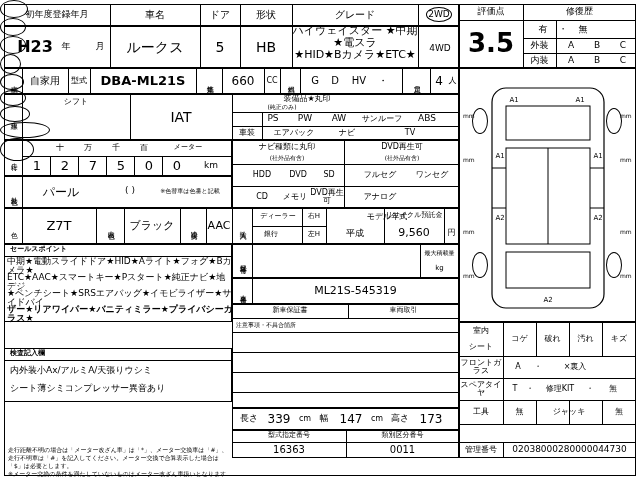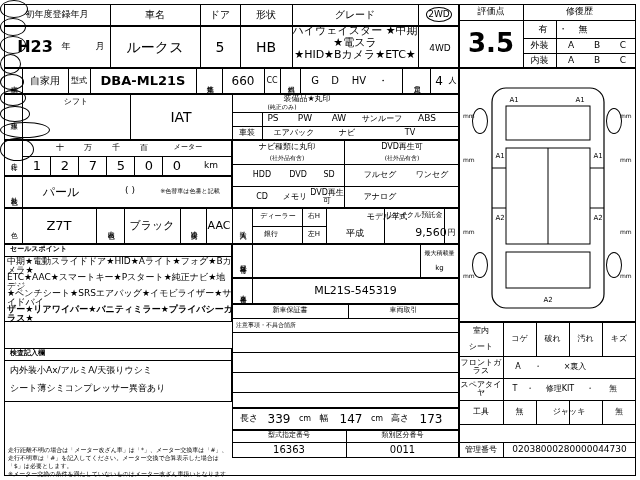--- a/index.html
+++ b/index.html
@@ -235,21 +235,21 @@
   <div class="lbl t7 vert" style="left:180px;top:208px;width:26px;height:36px;">冷暖房</div>
   <div class="lbl t11" style="left:206px;top:208px;width:26px;height:36px;">AAC</div>
   <div class="lbl t7 vert" style="left:232px;top:208px;width:20px;height:36px;">輪入人</div>
   <div class="lbl t7" style="left:254px;top:209px;width:48px;height:16px;">ディーラー</div>
   <div class="lbl t7" style="left:256px;top:227px;width:30px;height:16px;">銀行</div>
   <div class="lbl t7" style="left:302px;top:209px;width:24px;height:16px;">右H</div>
   <div class="lbl t7" style="left:302px;top:227px;width:24px;height:16px;">左H</div>
   <div class="lbl t8" style="left:315px;top:209px;width:58px;height:16px;margin-left:43px;">モデル年式</div>
   <div class="lbl t9" style="left:326px;top:226px;width:58px;height:16px;">平成</div>
   <div class="lbl t7" style="left:384px;top:209px;width:60px;height:14px;">リサイクル預託金</div>
-  <div class="lbl t11" style="left:384px;top:224px;width:60px;height:18px;margin-left:17px;">9,560</div>
+  <div class="lbl t11" style="left:384px;top:224px;width:60px;height:18px;">9,560</div>
   <div class="lbl t8" style="left:444px;top:224px;width:15px;height:18px;">円</div>
 
   <div class="bx" style="left:232px;top:244px;width:227px;height:34px;"></div>
   <div class="vline" style="left:252px;top:244px;height:34px;"></div>
   <div class="vline" style="left:420px;top:244px;height:34px;"></div>
   <div class="lbl t7 vert" style="left:232px;top:244px;width:20px;height:34px;">登録番号</div>
   <div class="lbl t6" style="left:420px;top:246px;width:39px;height:14px;">最大積載量</div>
   <div class="lbl t7" style="left:420px;top:262px;width:39px;height:14px;">kg</div>
 
   <div class="bx" style="left:232px;top:278px;width:227px;height:26px;"></div>

